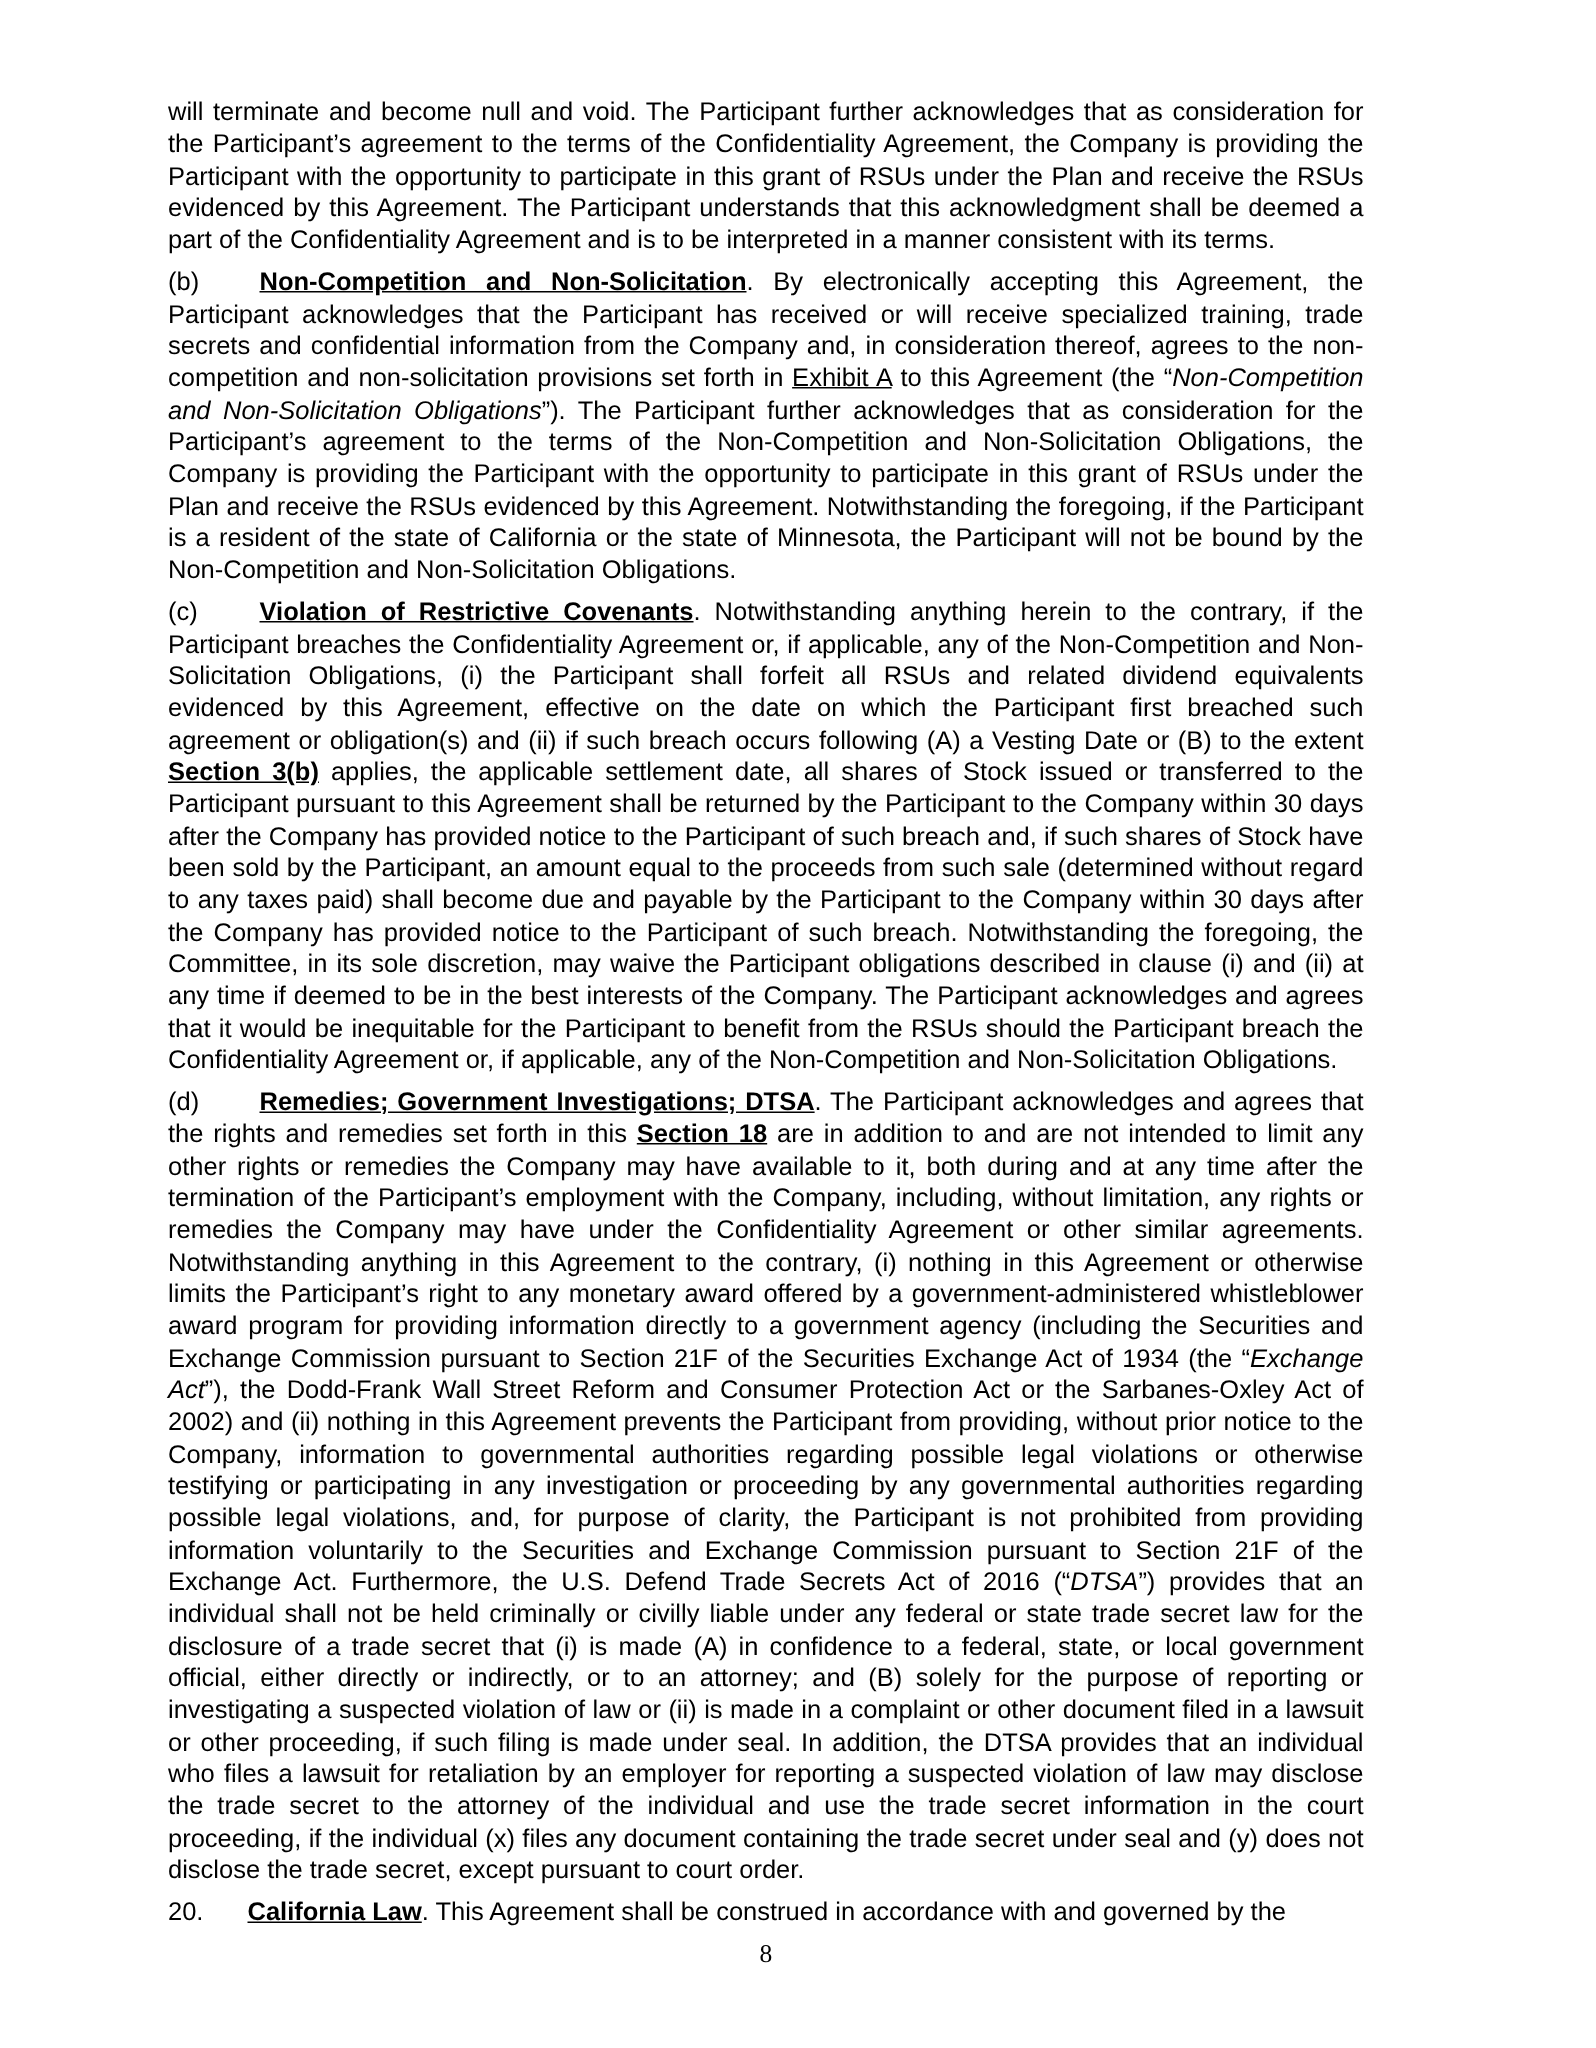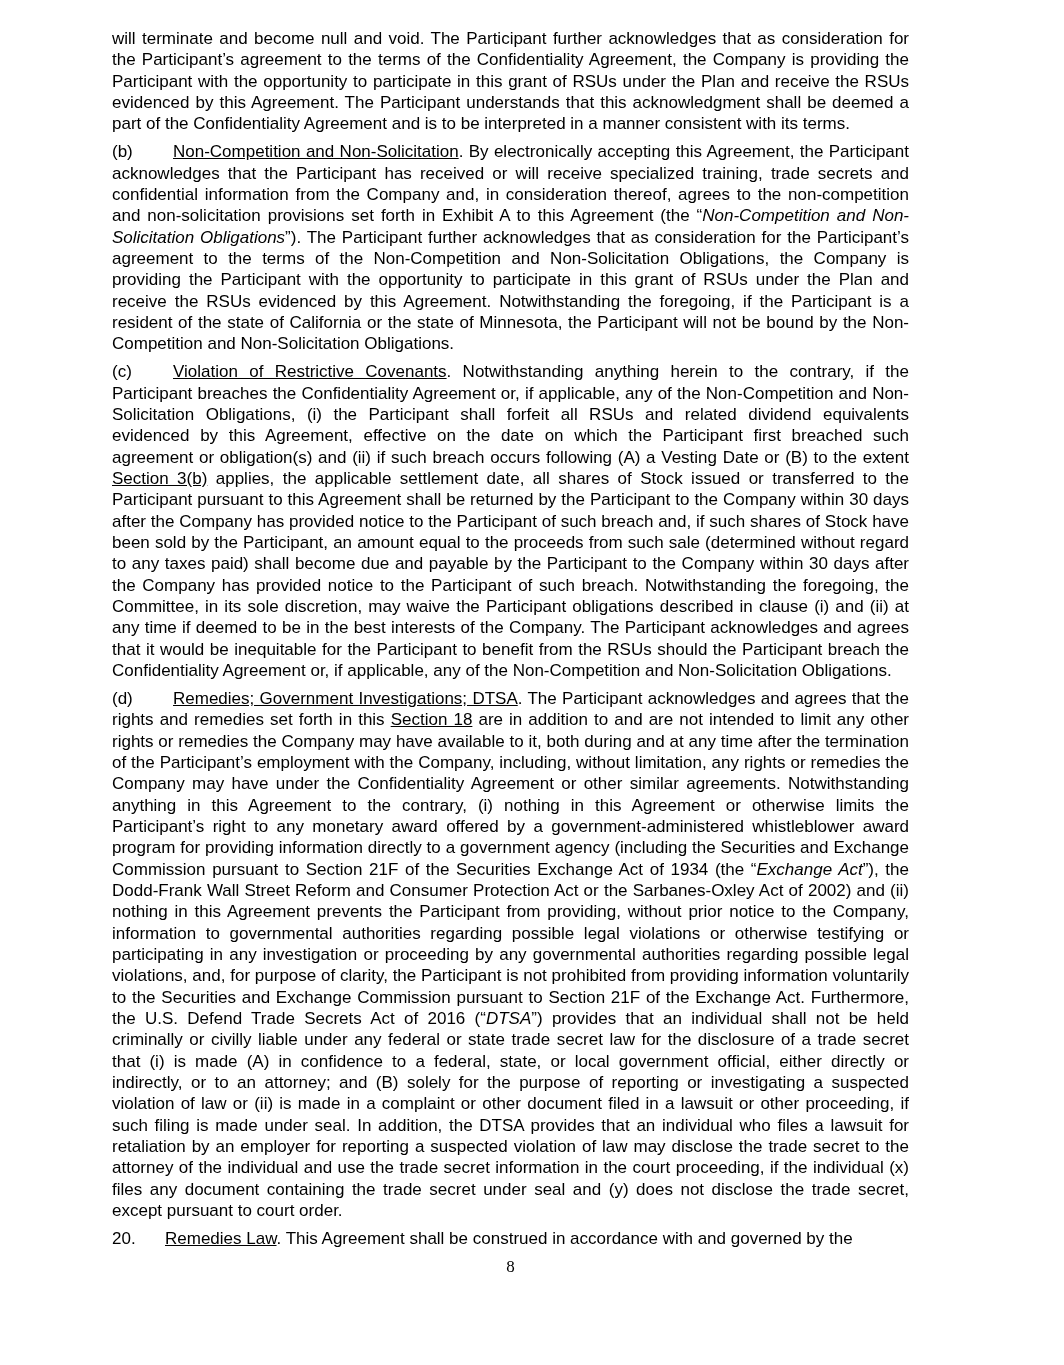--- a/index.html
+++ b/index.html
@@ -9,38 +9,38 @@
   }
   body {
     width: 1064px;
     height: 1365px;
     overflow: hidden;
   }
   .page {
     box-sizing: border-box;
     width: 1064px;
     height: 1365px;
-    padding: 28px 155px 0 112px;
+    padding: 64px 155px 0 112px;
     background: #ffffff;
     color: #000000;
     font-family: "Liberation Sans", sans-serif;
     font-size: 17px;
     line-height: 21.35px;
   }
   p.para {
     margin: 0 0 6.5px 0;
     text-align: justify;
   }
   .label {
     display: inline-block;
   }
   .lbl-b { width: 61px; }
   .lbl-num { width: 53px; }
-  .bu { font-weight: normal; text-decoration: underline; }
-  .u  { }
+  .bu { font-weight: bold; text-decoration: underline; }
+  .u  { text-decoration: underline; }
   .i  { font-style: italic; }
   .footer {
     margin-top: 5px;
     text-align: center;
     font-family: "Liberation Serif", serif;
     font-size: 17px;
     color: #000000;
   }
 </style>
 </head>
@@ -49,17 +49,17 @@
 <div class="page">
 
   <p class="para"><span>will terminate and become null and void.  The Participant further acknowledges that as consideration for the Participant’s agreement to the terms of the Confidentiality Agreement, the Company is providing the Participant with the opportunity to participate in this grant of RSUs under the Plan and receive the RSUs evidenced by this Agreement.  The Participant understands that this acknowledgment shall be deemed a part of the Confidentiality Agreement and is to be interpreted in a manner consistent with its terms.</span></p>
 
   <p class="para"><span class="label lbl-b">(b)</span><span class="bu">Non-Competition and Non-Solicitation</span><span>.  By electronically accepting this Agreement, the Participant acknowledges that the Participant has received or will receive specialized training, trade secrets and confidential information from the Company and, in consideration thereof, agrees to the non-competition and non-solicitation provisions set forth in </span><span class="u">Exhibit A</span><span> to this Agreement (the “</span><span class="i">Non-Competition and Non-Solicitation Obligations</span><span>”). The Participant further acknowledges that as consideration for the Participant’s agreement to the terms of the Non-Competition and Non-Solicitation Obligations, the Company is providing the Participant with the opportunity to participate in this grant of RSUs under the Plan and receive the RSUs evidenced by this Agreement. Notwithstanding the foregoing, if the Participant is a resident of the state of California or the state of Minnesota, the Participant will not be bound by the Non-Competition and Non-Solicitation Obligations.</span></p>
 
   <p class="para"><span class="label lbl-b">(c)</span><span class="bu">Violation of Restrictive Covenants</span><span>.  Notwithstanding anything herein to the contrary, if the Participant breaches the Confidentiality Agreement or, if applicable, any of the Non-Competition and Non-Solicitation Obligations, (i) the Participant shall forfeit all RSUs and related dividend equivalents evidenced by this Agreement, effective on the date on which the Participant first breached such agreement or obligation(s) and (ii) if such breach occurs  following (A) a Vesting Date or (B) to the extent </span><span class="bu">Section 3(b)</span><span> applies, the applicable settlement date, all shares of Stock issued or transferred to the Participant pursuant to this Agreement shall be returned by the Participant to the Company within 30 days after the Company has provided notice to the Participant of such breach and, if such shares of Stock have been sold by the Participant, an amount equal to the proceeds from such sale (determined without regard to any taxes paid) shall become due and payable by the Participant to the Company within 30 days after the Company has provided notice to the Participant of such breach. Notwithstanding the foregoing, the Committee, in its sole discretion, may waive the Participant obligations described in clause (i) and (ii) at any time if deemed to be in the best interests of the Company. The Participant acknowledges and agrees that it would be inequitable for the Participant to benefit from the RSUs should the Participant breach the Confidentiality Agreement or, if applicable, any of the Non-Competition and Non-Solicitation Obligations.</span></p>
 
   <p class="para"><span class="label lbl-b">(d)</span><span class="bu">Remedies; Government Investigations; DTSA</span><span>.  The Participant acknowledges and agrees that the rights and remedies set forth in this </span><span class="bu">Section 18</span><span> are in addition to and are not intended to limit any other rights or remedies the Company may have available to it, both during and at any time after the termination of the Participant’s employment with the Company, including, without limitation, any rights or remedies the Company may have under the Confidentiality Agreement or other similar agreements. Notwithstanding anything in this Agreement to the contrary, (i) nothing in this Agreement or otherwise limits the Participant’s right to any monetary award offered by a government-administered whistleblower award program for providing information directly to a government agency (including the Securities and Exchange Commission pursuant to Section 21F of the Securities Exchange Act of 1934 (the “</span><span class="i">Exchange Act</span><span>”), the Dodd-Frank Wall Street Reform and Consumer Protection Act or the Sarbanes-Oxley Act of 2002) and (ii) nothing in this Agreement prevents the Participant from providing, without prior notice to the Company, information to governmental authorities regarding possible legal violations or otherwise testifying or participating in any investigation or proceeding by any governmental authorities regarding possible legal violations, and, for purpose of clarity, the Participant is not prohibited from providing information voluntarily to the Securities and Exchange Commission pursuant to Section 21F of the Exchange Act.  Furthermore, the U.S. Defend Trade Secrets Act of 2016 (“</span><span class="i">DTSA</span><span>”) provides that an individual shall not be held criminally or civilly liable under any federal or state trade secret law for the disclosure of a trade secret that (i) is made (A) in confidence to a federal, state, or local government official, either directly or indirectly, or to an attorney; and (B) solely for the purpose of reporting or investigating a suspected violation of law or (ii) is made in a complaint or other document filed in a lawsuit or other proceeding, if such filing is made under seal.  In addition, the DTSA provides that an individual who files a lawsuit for retaliation by an employer for reporting a suspected violation of law may disclose the trade secret to the attorney of the individual and use the trade secret information in the court proceeding, if the individual (x) files any document containing the trade secret under seal and (y) does not disclose the trade secret, except pursuant to court order.</span></p>
 
-  <p class="para"><span class="label lbl-num">20.</span><span class="bu">Remedies Law</span><span>.  This Agreement shall be construed in accordance with and governed by the</span></p>
+  <p class="para"><span class="label lbl-num">20.</span><span class="bu">California Law</span><span>.  This Agreement shall be construed in accordance with and governed by the</span></p>
 
   <div class="footer">8</div>
 
 </div>
 
 </body></html>

